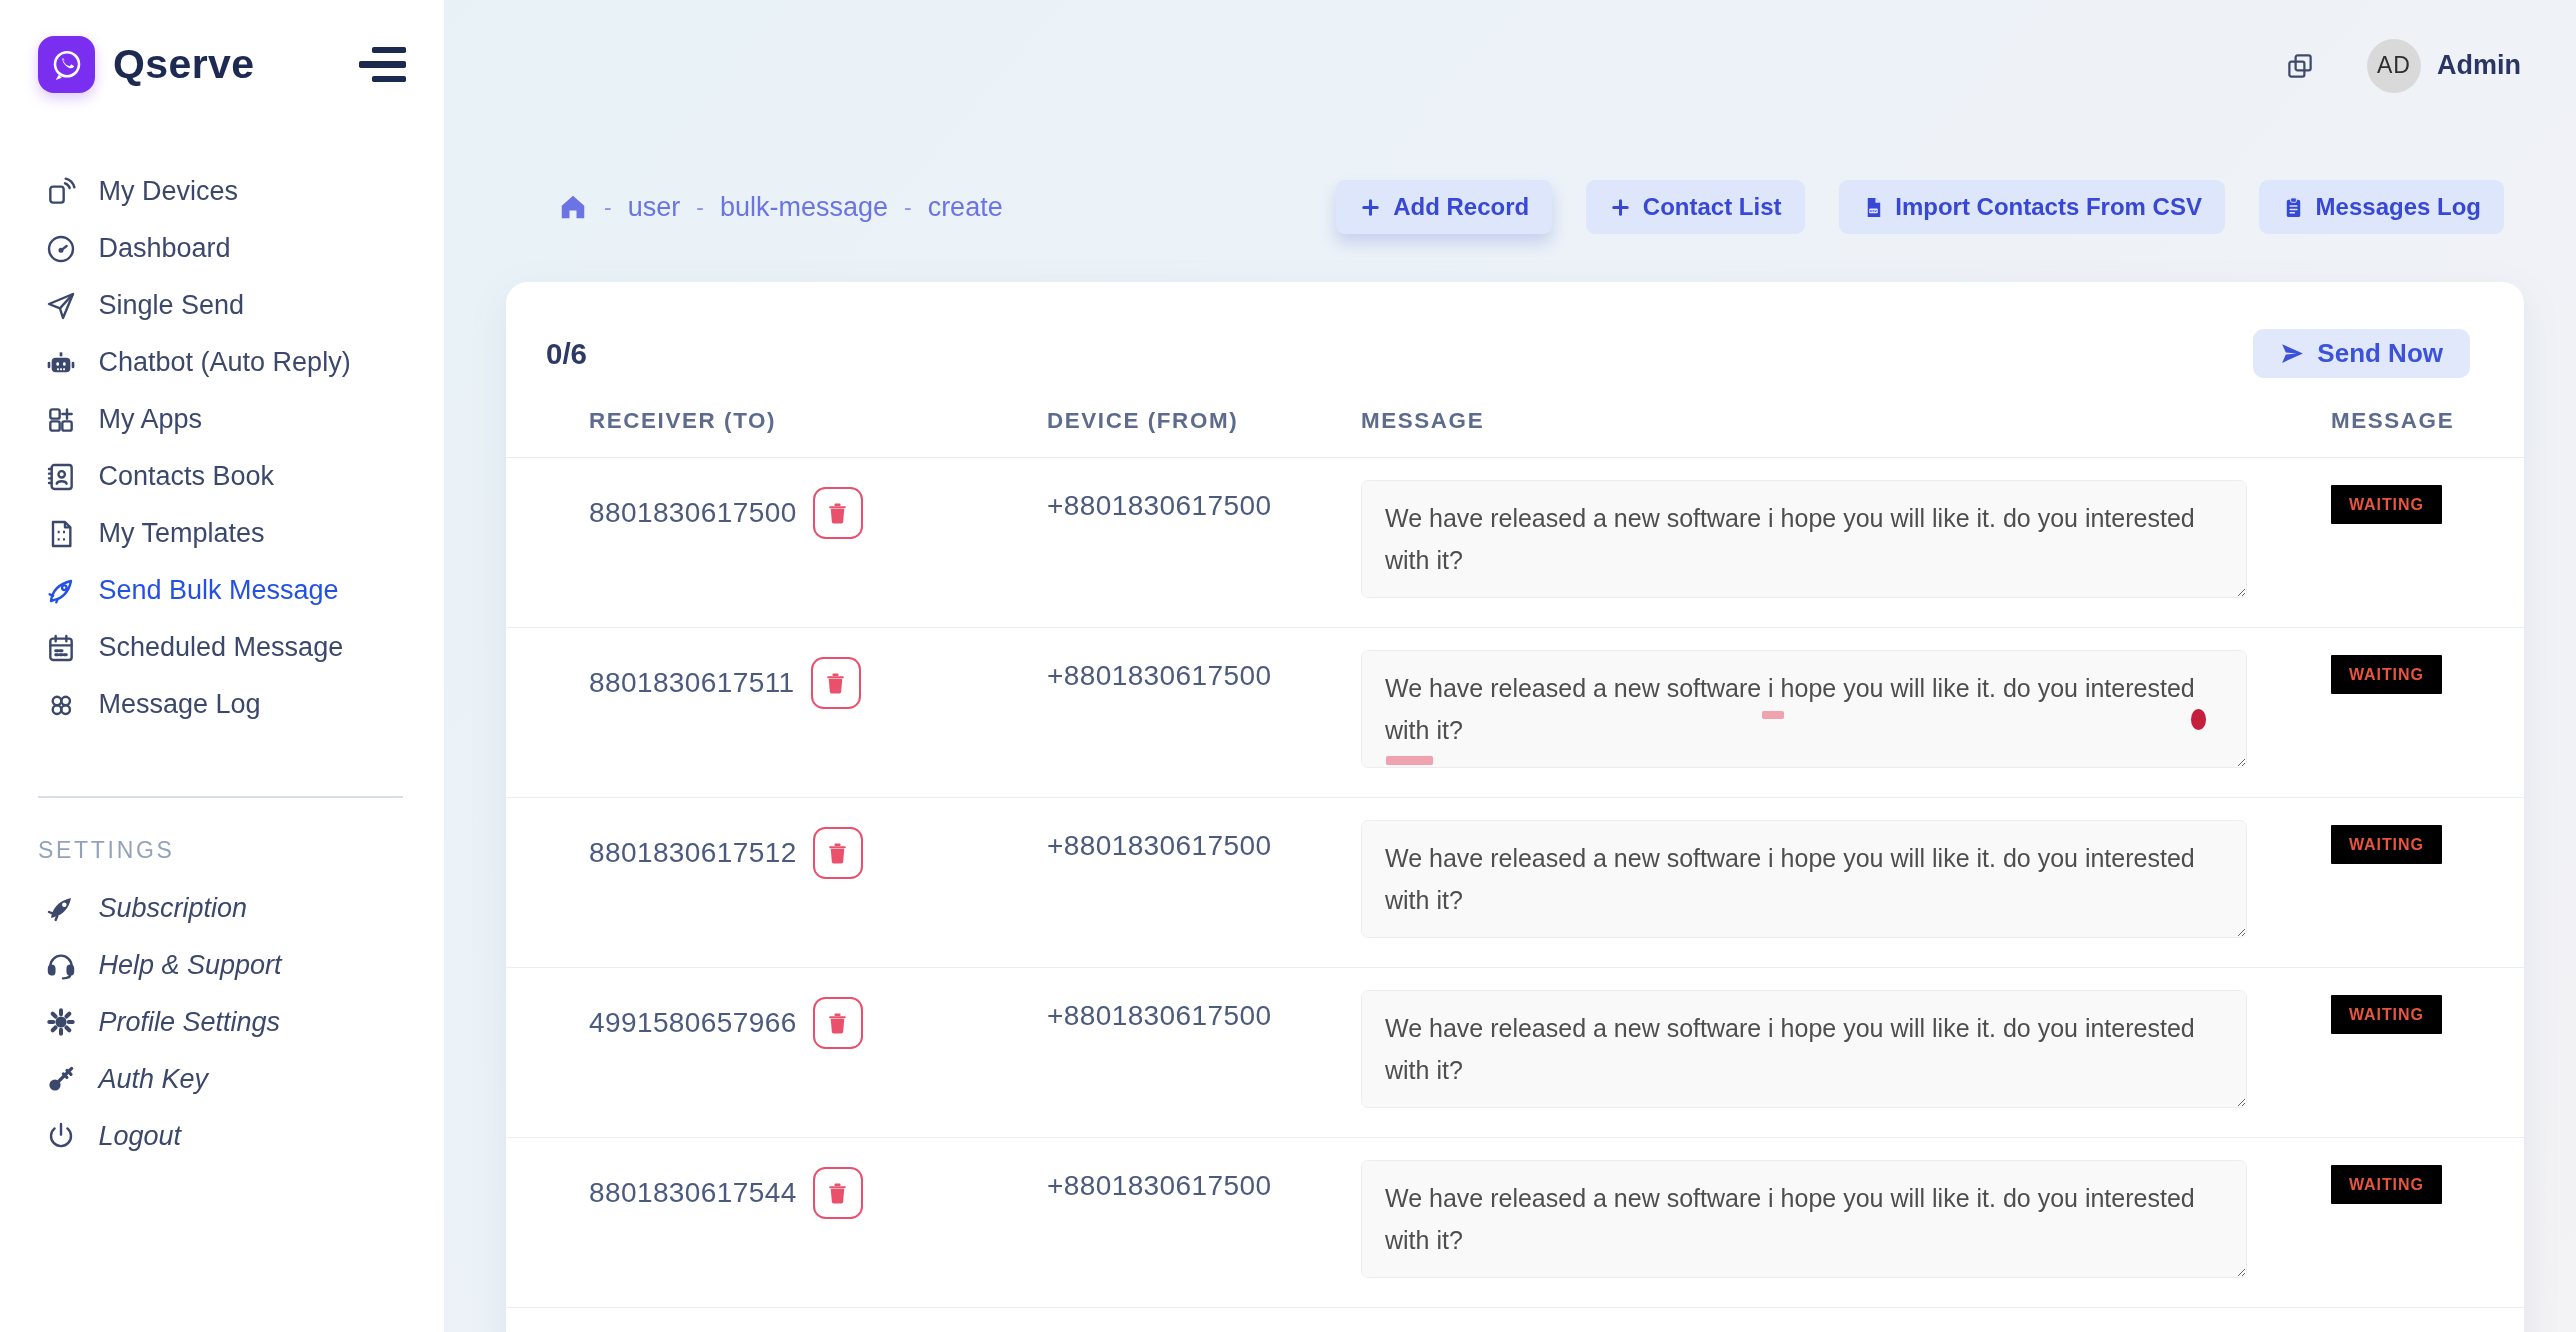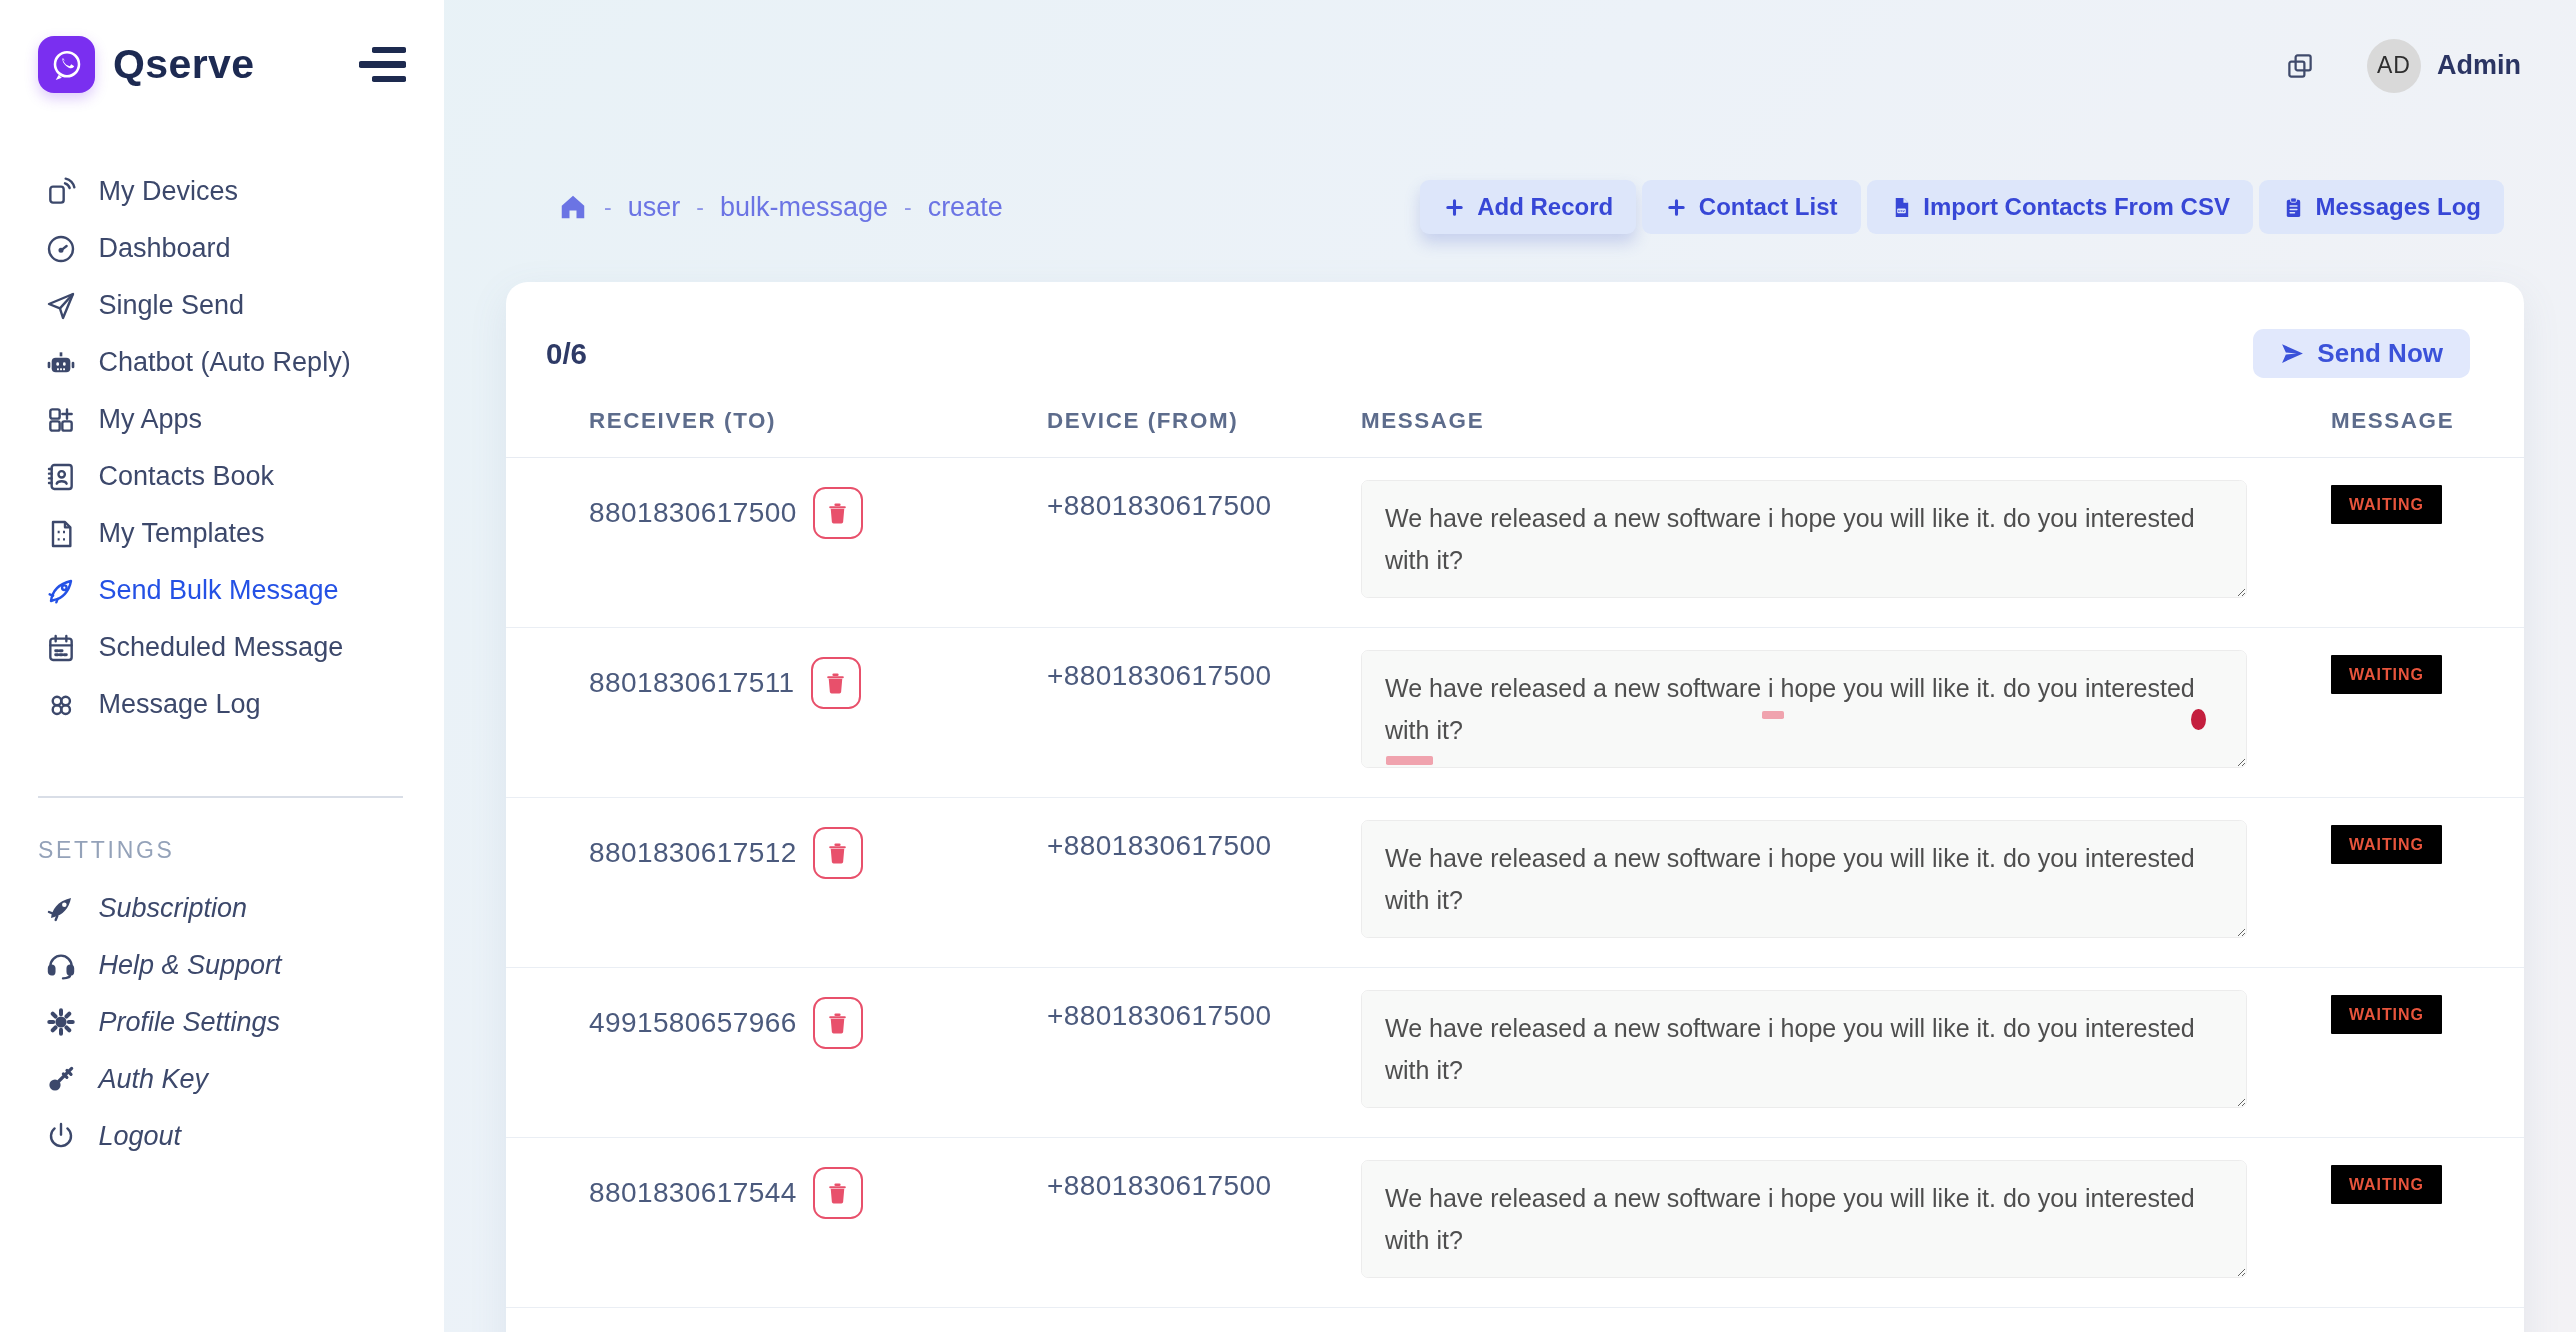--- a/index.html
+++ b/index.html
@@ -56,21 +56,21 @@
   
   .main { position:absolute; left:444px; top:131px; right:0; }
   .crumb-row {
     display:flex; align-items:center; padding:49px 72px 0 114px;
   }
   .breadcrumb { display:flex; align-items:center; gap:16px; color:#6b74e4; font-size:27px; }
   .breadcrumb .home { width:30px; height:30px; color:#6b74e4; cursor:pointer; }
   .breadcrumb .seg { cursor:pointer; }
   .breadcrumb .sep { color:#8d95e8; font-size:23px; }
 
-  .actions { margin-left:auto; display:flex; gap:6px; }
+  .actions { margin-left:auto; display:flex; gap:34px; }
   .act-btn {
     display:flex; align-items:center; gap:10.7px; height:54px; padding:0 23px;
     background:#dde6fa; border:none; border-radius:9px; cursor:pointer;
     color:#3747d6; font-size:24px; font-weight:700; font-family:inherit;
   }
   .act-btn.elevated { box-shadow:0 9px 16px rgba(70,90,200,.22); }
   .act-btn .bic { width:23px; height:23px; color:#3747d6; }
 
   .card {
     margin:48px 52px 0 62px; background:#ffffff; border-radius:21.5px;

